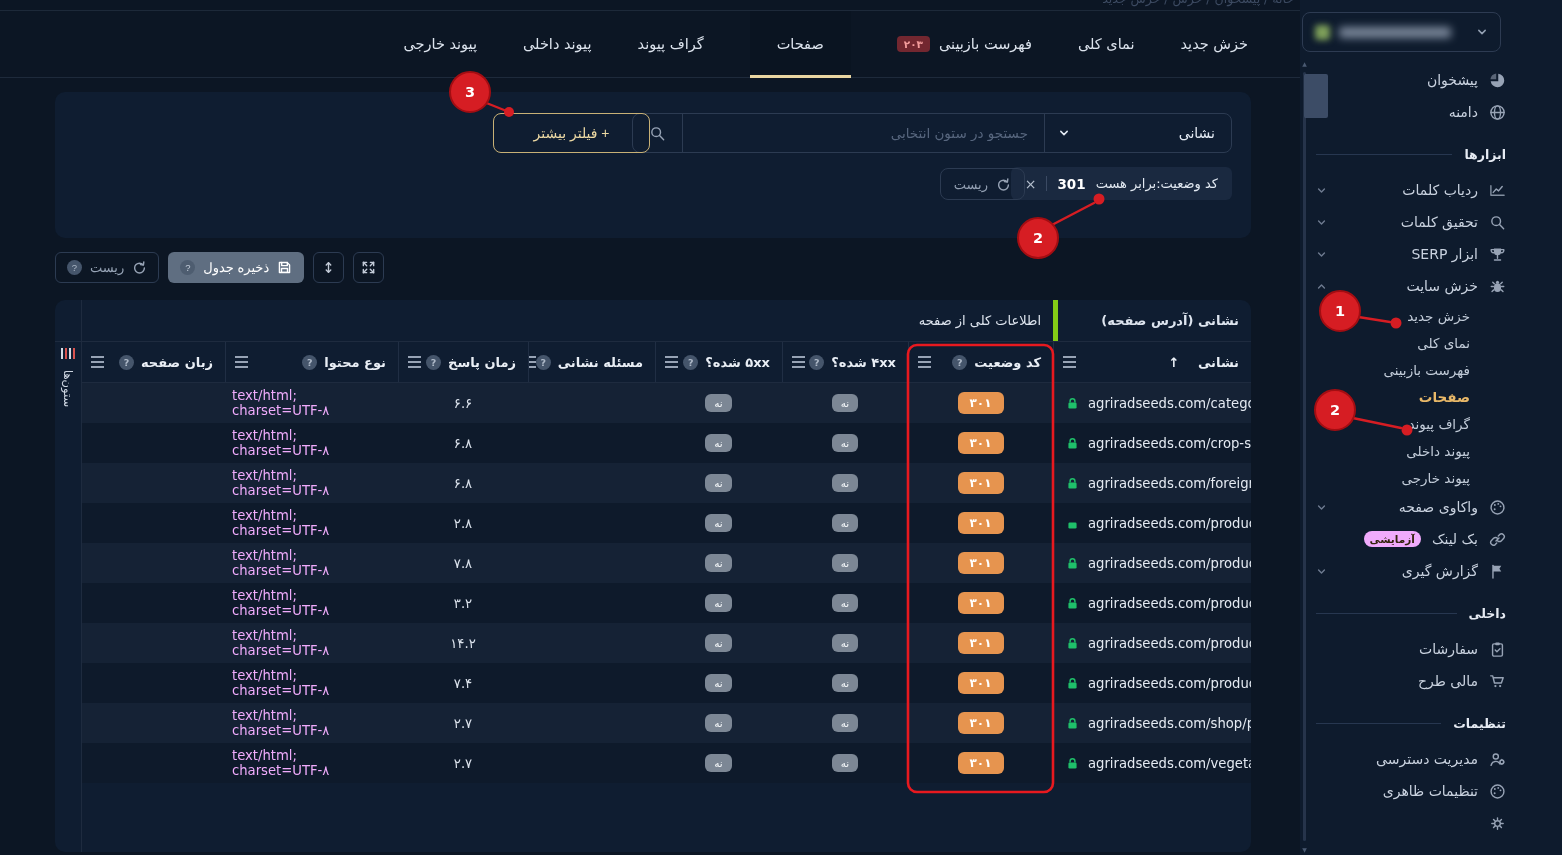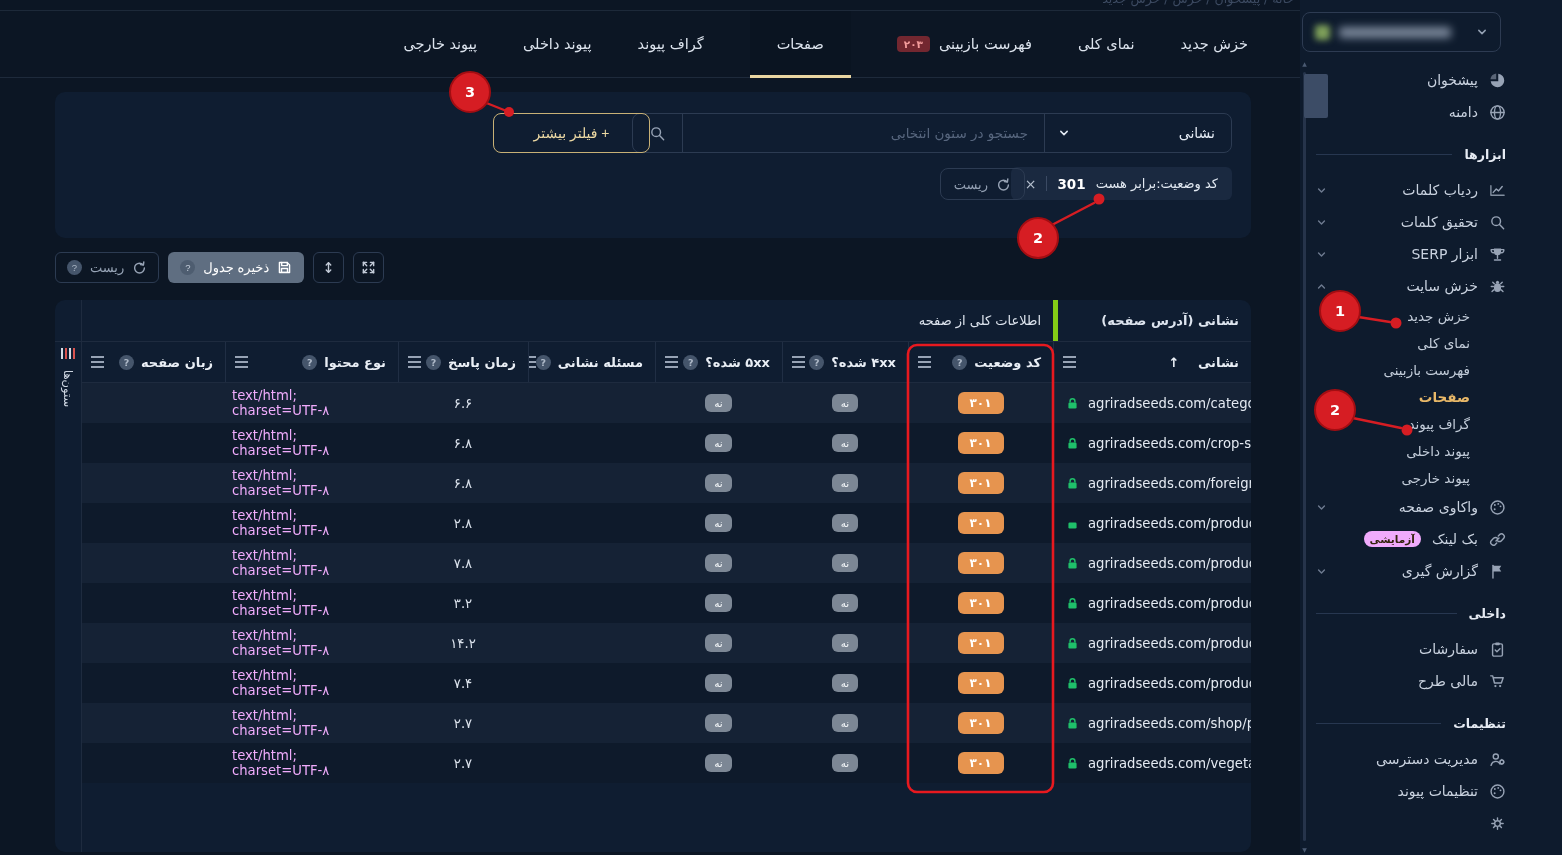--- a/index.html
+++ b/index.html
@@ -323,21 +323,21 @@
     <div class="s-item">
       <span class="ic">
           <svg width="17" height="17" viewBox="0 0 18 18">
             <circle cx="9" cy="9" r="6.8"></circle>
             <circle cx="6.2" cy="6.4" r="1" fill="currentColor" stroke="none"></circle>
             <circle cx="9.8" cy="5.2" r="1" fill="currentColor" stroke="none"></circle>
             <circle cx="12.2" cy="7.8" r="1" fill="currentColor" stroke="none"></circle>
             <circle cx="6" cy="10.8" r="1" fill="currentColor" stroke="none"></circle>
           </svg>
         </span>
-      <span>تنظیمات پیوند</span>
+      <span>تنظیمات ظاهری</span>
     </div>
     <div class="s-item">
       <span class="ic">
           <svg width="17" height="17" viewBox="0 0 18 18">
             <circle cx="9" cy="9" r="3"></circle>
             <path d="M9 3v2M9 13v2M3 9h2M13 9h2M4.8 4.8l1.4 1.4M11.8 11.8l1.4 1.4M13.2 4.8l-1.4 1.4M6.2 11.8l-1.4 1.4"></path>
           </svg>
         </span>
     </div>
   </nav>

